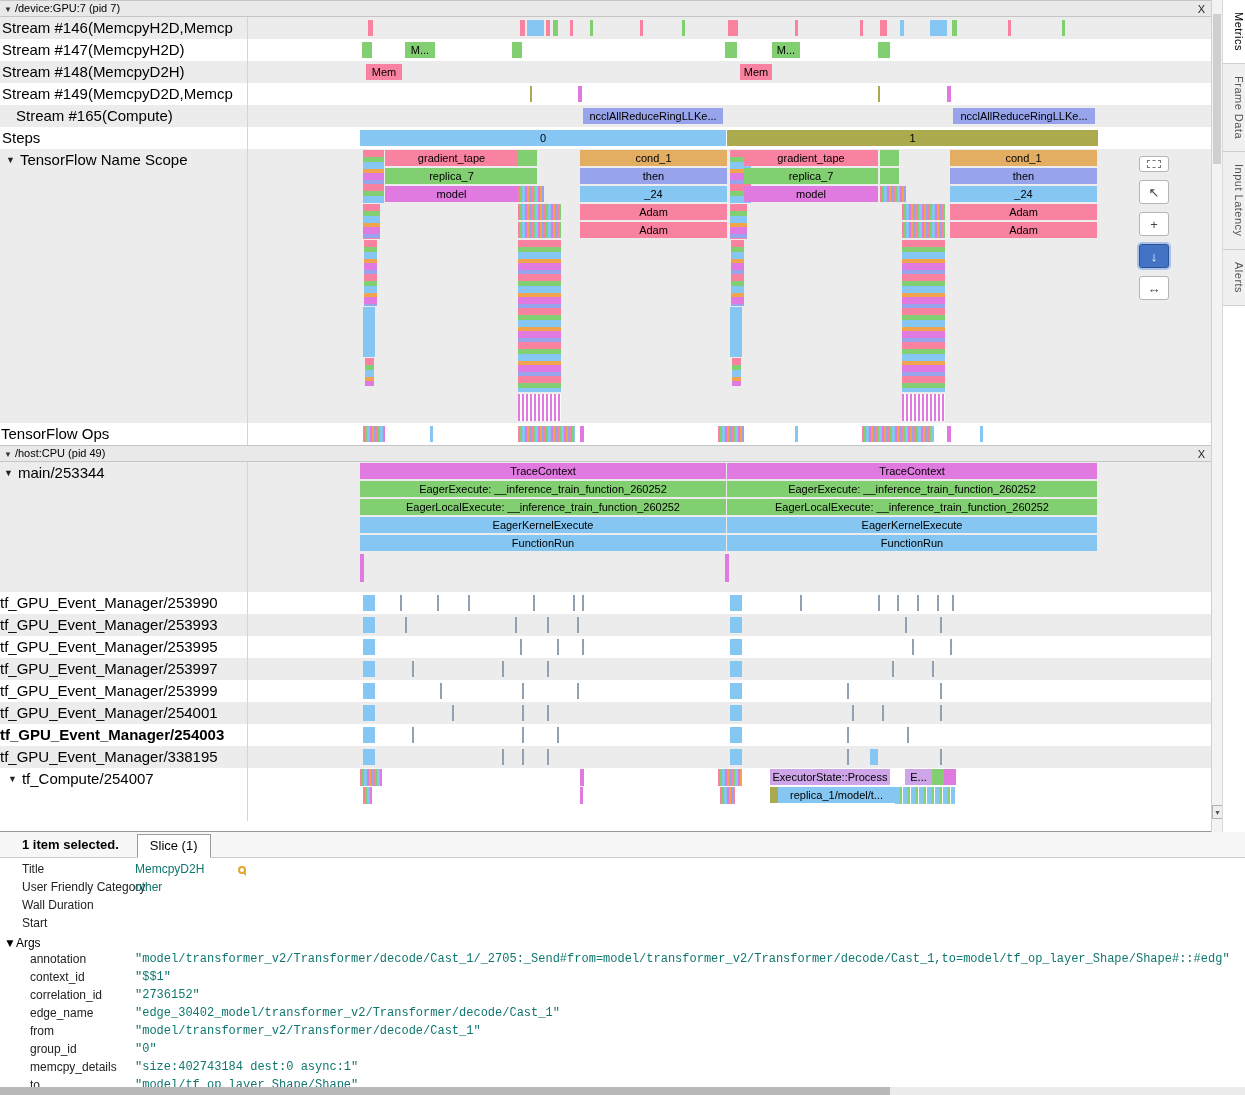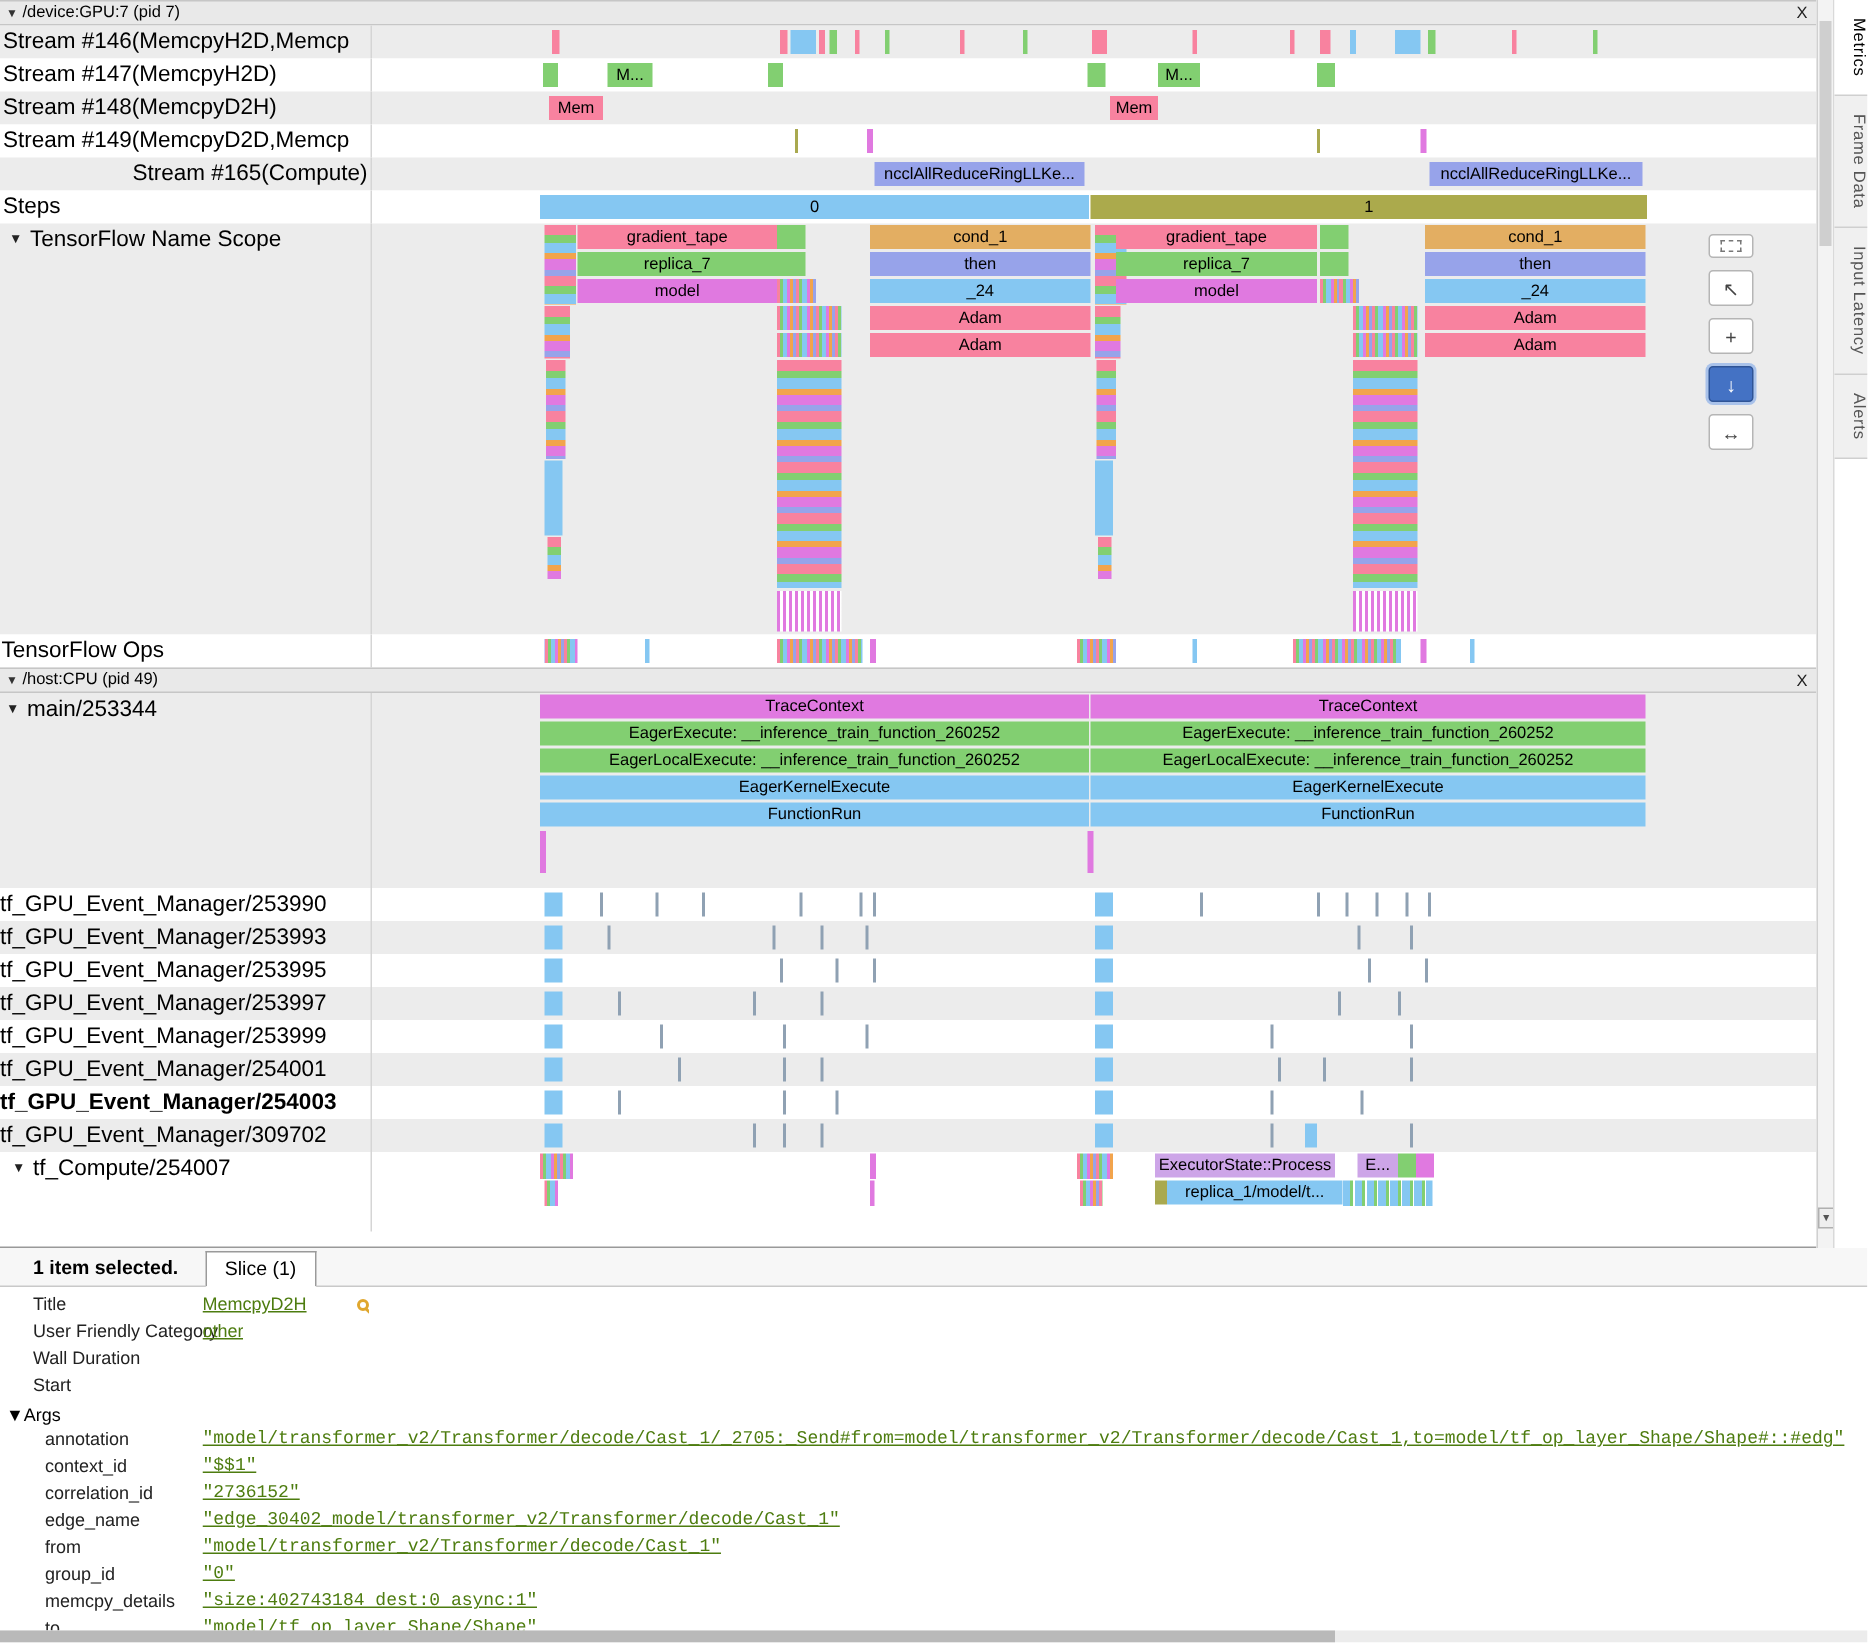--- a/index.html
+++ b/index.html
@@ -43,21 +43,21 @@
 
   
   .bottom-panel { position:absolute; left:0; top:832px; width:1245px; height:255px; background:#fff; overflow:hidden; }
   .panel-tabbar { position:relative; height:26px; background:#f7f7f7; border-bottom:1px solid #c9c9c9; display:flex; align-items:flex-end; }
   .selected-count { font-size:13px; font-weight:bold; color:#000; margin:0 18px 5px 22px; }
   .slice-tab { font-size:13px; color:#000; background:#fff; border:1px solid #9a9a9a; border-bottom:1px solid #fff; padding:3px 12px 4px 12px; margin-bottom:-1px; position:relative; cursor:pointer; }
   .details { padding-top:4px; }
   .detail-row { display:flex; height:18px; align-items:flex-start; }
   .d-label { flex:none; width:135px; padding-left:22px; font-size:12px; color:#222; white-space:nowrap; }
   .d-label.arg { padding-left:30px; }
-  .d-value { font-size:12px; color:#4d7c0f; white-space:nowrap; overflow:hidden;text-decoration:underline; }
+  .d-value { font-size:12px; color:#0f766e; white-space:nowrap; overflow:hidden; }
   .d-value.mono { font-family:"Liberation Mono","DejaVu Sans Mono",monospace; font-size:12px; }
   .args-header { height:18px; line-height:18px; font-size:12px; color:#000; padding-left:4px; }
   .mag-icon { display:inline-block; width:8px; height:8px; border:2px solid #e0a72e; border-radius:50%; position:relative; margin-left:34px; vertical-align:middle; }
   .mag-icon::after { content:""; position:absolute; width:5px; height:2px; background:#e0a72e; transform:rotate(45deg); right:-4px; bottom:-3px; }
 </style>
 </head>
 <body>
 
 <div class="screen">
 
@@ -112,21 +112,21 @@
           <div class="trace-row" style="height: 22px;">
             <div class="row-label" style="padding-left: 2px;"><span>Stream #149(MemcpyD2D,Memcp</span></div>
             <div class="row-track">
               <div class="bar" style="left: 282px; top: 3px; width: 2px; height: 16px; background: rgb(169, 169, 79);"></div>
               <div class="bar" style="left: 330px; top: 3px; width: 4px; height: 16px; background: rgb(224, 121, 224);"></div>
               <div class="bar" style="left: 630px; top: 3px; width: 2px; height: 16px; background: rgb(169, 169, 79);"></div>
               <div class="bar" style="left: 699px; top: 3px; width: 4px; height: 16px; background: rgb(224, 121, 224);"></div>
             </div>
           </div>
           <div class="trace-row shade" style="height: 22px;">
-            <div class="row-label" style="padding-left: 16px; text-align: right;"><span>Stream #165(Compute)</span></div>
+            <div class="row-label" style="padding-left: 16px;"><span>Stream #165(Compute)</span></div>
             <div class="row-track">
               <div class="bar" style="left: 335px; top: 3px; width: 140px; height: 16px; background: rgb(151, 163, 234);">ncclAllReduceRingLLKe...</div>
               <div class="bar" style="left: 705px; top: 3px; width: 142px; height: 16px; background: rgb(151, 163, 234);">ncclAllReduceRingLLKe...</div>
             </div>
           </div>
           <div class="trace-row" style="height: 22px;">
             <div class="row-label" style="padding-left: 2px;"><span>Steps</span></div>
             <div class="row-track">
               <div class="bar" style="left: 112px; top: 3px; width: 366px; height: 16px; background: rgb(133, 199, 242);">0</div>
               <div class="bar" style="left: 479px; top: 3px; width: 371px; height: 16px; background: rgb(171, 170, 76);">1</div>
@@ -303,21 +303,21 @@
               <div class="bar" style="left: 115px; top: 3px; width: 12px; height: 16px; background: rgb(133, 199, 242);"></div>
               <div class="bar" style="left: 482px; top: 3px; width: 12px; height: 16px; background: rgb(133, 199, 242);"></div>
               <div class="bar" style="left: 164px; top: 3px; width: 2px; height: 16px; background: rgb(143, 161, 179);"></div>
               <div class="bar" style="left: 274px; top: 3px; width: 2px; height: 16px; background: rgb(143, 161, 179);"></div>
               <div class="bar" style="left: 309px; top: 3px; width: 2px; height: 16px; background: rgb(143, 161, 179);"></div>
               <div class="bar" style="left: 599px; top: 3px; width: 2px; height: 16px; background: rgb(143, 161, 179);"></div>
               <div class="bar" style="left: 659px; top: 3px; width: 2px; height: 16px; background: rgb(143, 161, 179);"></div>
             </div>
           </div>
           <div class="trace-row shade" style="height: 22px;">
-            <div class="row-label" style="padding-left: 0px;"><span>tf_GPU_Event_Manager/309702</span></div>
+            <div class="row-label" style="padding-left: 0px;"><span>tf_GPU_Event_Manager/338195</span></div>
             <div class="row-track">
               <div class="bar" style="left: 115px; top: 3px; width: 12px; height: 16px; background: rgb(133, 199, 242);"></div>
               <div class="bar" style="left: 482px; top: 3px; width: 12px; height: 16px; background: rgb(133, 199, 242);"></div>
               <div class="bar" style="left: 254px; top: 3px; width: 2px; height: 16px; background: rgb(143, 161, 179);"></div>
               <div class="bar" style="left: 274px; top: 3px; width: 2px; height: 16px; background: rgb(143, 161, 179);"></div>
               <div class="bar" style="left: 299px; top: 3px; width: 2px; height: 16px; background: rgb(143, 161, 179);"></div>
               <div class="bar" style="left: 599px; top: 3px; width: 2px; height: 16px; background: rgb(143, 161, 179);"></div>
               <div class="bar" style="left: 622px; top: 3px; width: 8px; height: 16px; background: rgb(133, 199, 242);"></div>
               <div class="bar" style="left: 692px; top: 3px; width: 2px; height: 16px; background: rgb(143, 161, 179);"></div>
             </div>

